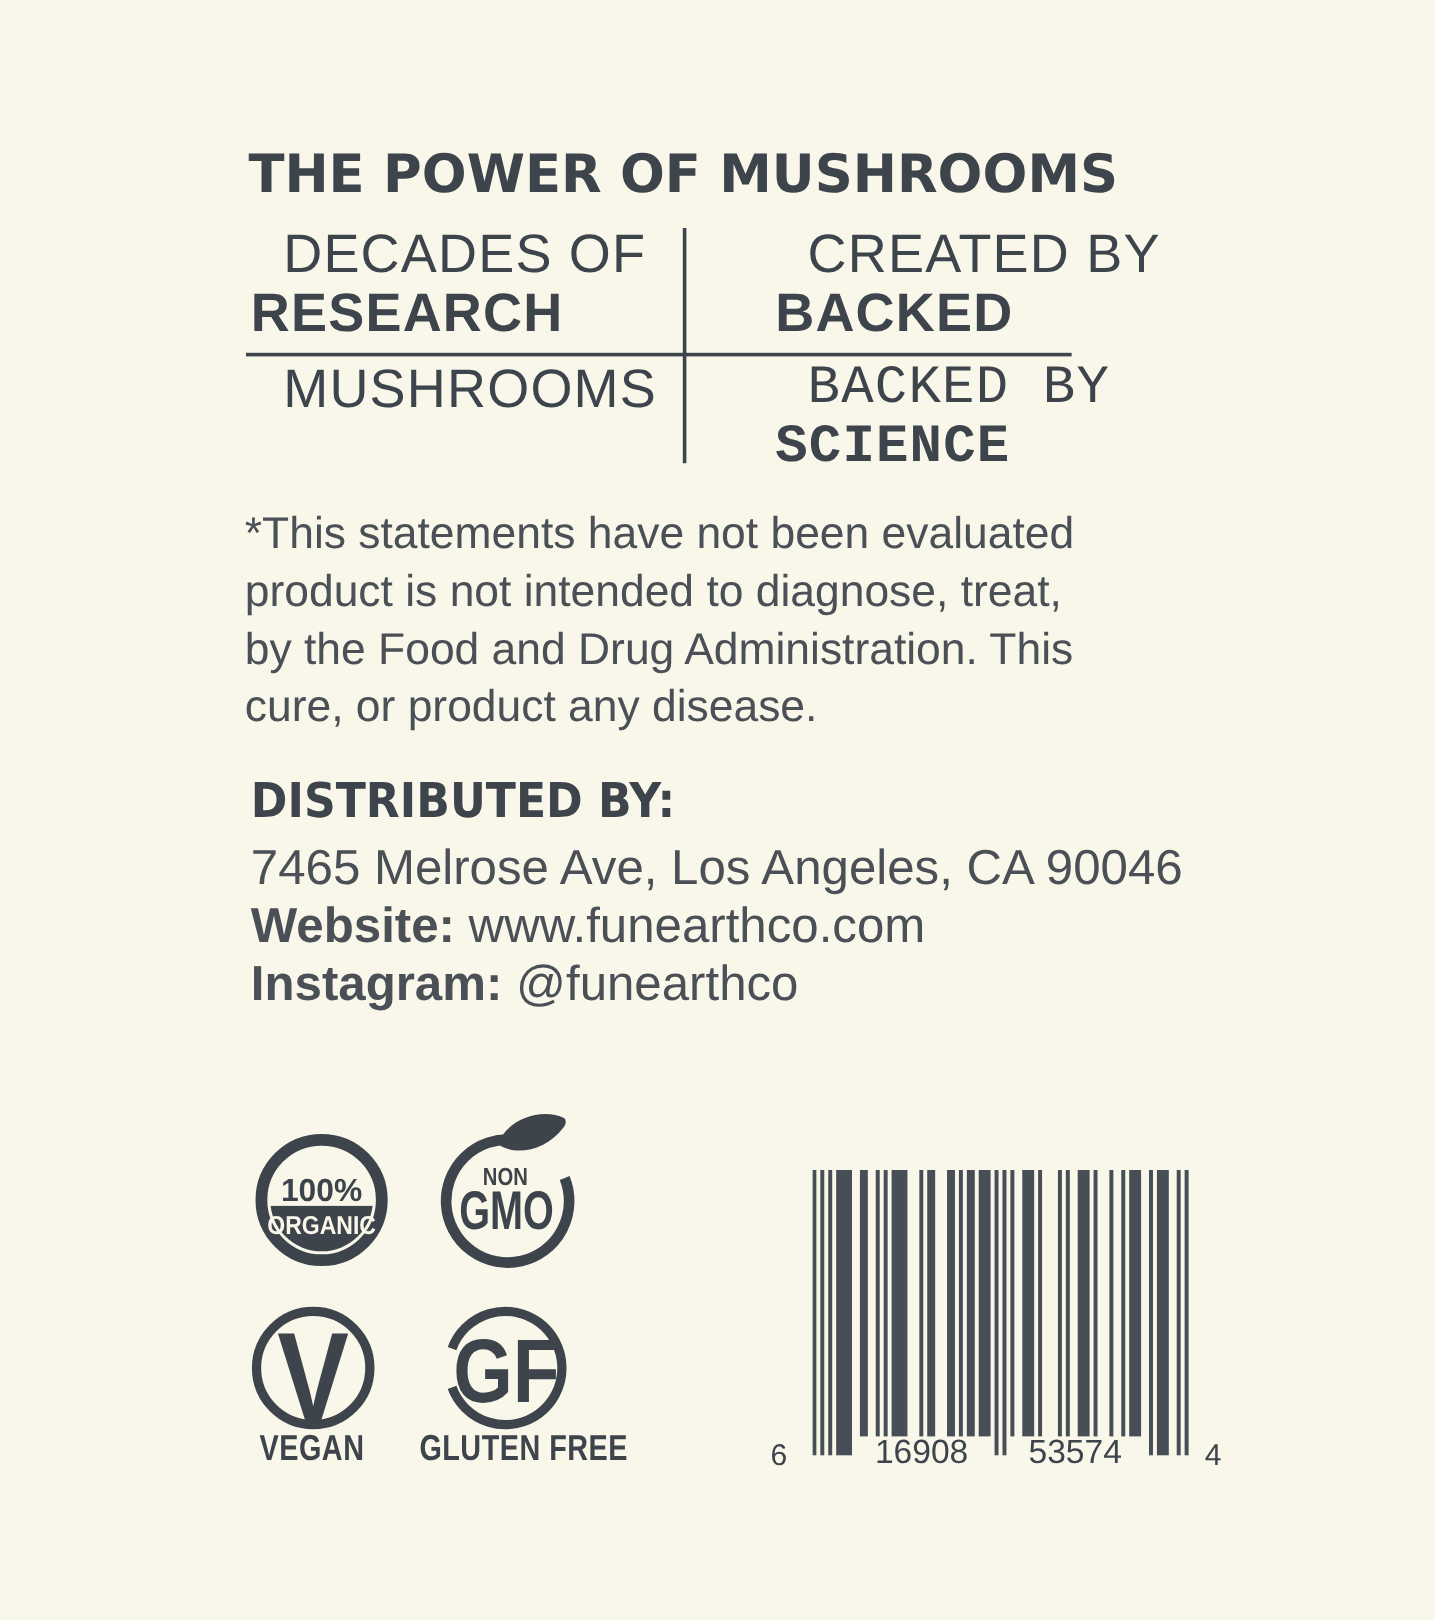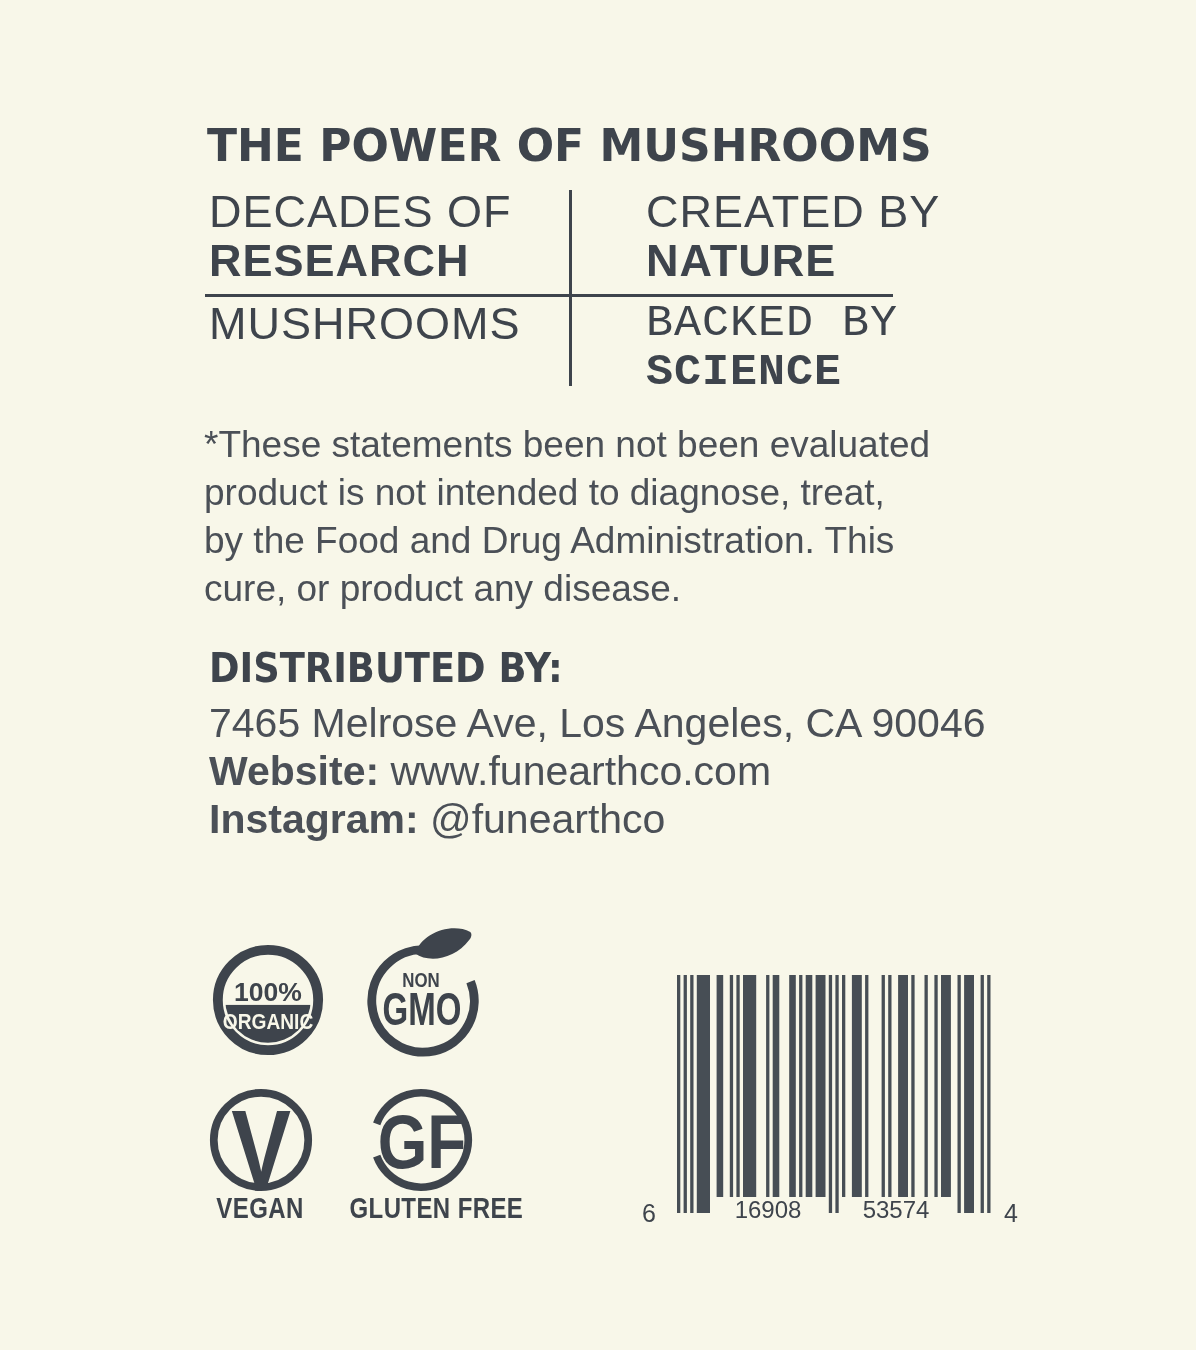--- a/index.html
+++ b/index.html
@@ -12,21 +12,21 @@
   .label{
     position:relative;width:1072px;height:1350px;background:var(--bg);
     font-family:"Liberation Sans",sans-serif;color:var(--ink);overflow:hidden;
   }
   .title{
     position:absolute;left:207px;top:120px;
     font-family:"DejaVu Sans",sans-serif;font-weight:800;font-size:44px;
     letter-spacing:0px;color:var(--ink);white-space:nowrap;
   }
   .cell{position:absolute;width:440px;font-size:45px;line-height:49px;letter-spacing:1px;white-space:nowrap;}
-  .cell .l1{font-weight:400;}
+  .cell .l1{font-weight:400;margin-left:27px;}
   .cell .l2{font-weight:400;}
   .cell .l2 b{font-weight:700;}
   .rule-v{position:absolute;left:569px;top:190px;width:3px;height:196px;background:var(--ink);}
   .rule-h{position:absolute;left:205px;top:294px;width:688px;height:3px;background:var(--ink);}
   .disclaimer{position:absolute;left:204px;top:421px;font-size:37px;line-height:48px;color:var(--body);}
   .distributor{position:absolute;left:209px;top:643px;font-size:41px;line-height:48px;color:var(--body);}
   .distributor .heading{
     font-family:"DejaVu Sans",sans-serif;font-weight:800;font-size:40px;line-height:50px;
     color:var(--ink);transform:scaleX(0.92);transform-origin:left center;margin-bottom:6px;white-space:nowrap;
   }
@@ -37,51 +37,51 @@
   .bg-fill{fill:var(--bg);}
   svg text{font-family:"Liberation Sans",sans-serif;font-weight:700;text-anchor:middle;}
   .ink-text{fill:var(--ink);}
   .bg-text{fill:var(--bg);}
   .badge-label{
     position:absolute;font-weight:700;font-size:30px;letter-spacing:0.5px;text-align:center;
     transform:scaleX(0.8);transform-origin:center;color:var(--ink);white-space:nowrap;
   }
   .barcode{position:absolute;left:677px;top:975px;}
   .barcode rect{fill:var(--bars);}
-  .bc-num{position:absolute;color:var(--ink);font-size:24px;text-align:center;line-height:32px;}
+  .bc-num{position:absolute;color:var(--ink);font-size:28px;text-align:center;line-height:32px;}
   .bc-num.small{font-size:25px;line-height:25px;}
 </style>
 </head>
 <body>
 
 <div class="label">
 
   <div class="title">THE POWER OF MUSHROOMS</div>
 
   <div class="rule-v"></div>
   <div class="rule-h"></div>
 
   <div class="cell" style="left:209px;top:187px;">
     <div class="l1">DECADES OF</div>
     <div class="l2"><span></span><b>RESEARCH</b></div>
   </div>
   <div class="cell" style="left:646px;top:187px;">
     <div class="l1">CREATED BY</div>
-    <div class="l2"><span></span><b>NATURE</b></div>
+    <div class="l2"><span></span><b>BACKED</b></div>
   </div>
   <div class="cell" style="left:209px;top:299px;">
     <div class="l1">MUSHROOMS</div>
   </div>
   <div class="cell" style="left:646px;top:299px;font-family:Liberation Mono, monospace;">
     <div class="l1">BACKED BY</div>
     <div class="l2"><span></span><b>SCIENCE</b></div>
   </div>
 
   <div class="disclaimer">
-    <div>*These statements been not been evaluated</div>
+    <div>*This statements have not been evaluated</div>
     <div>product is not intended to diagnose, treat,</div>
     <div>by the Food and Drug Administration. This</div>
     <div>cure, or product any disease.</div>
   </div>
 
   <div class="distributor">
     <div class="heading">DISTRIBUTED BY:</div>
     <div>7465 Melrose Ave, Los Angeles, CA 90046</div>
     <div><b>Website:</b> <span>www.funearthco.com</span></div>
     <div><b>Instagram:</b> <span>@funearthco</span></div>

